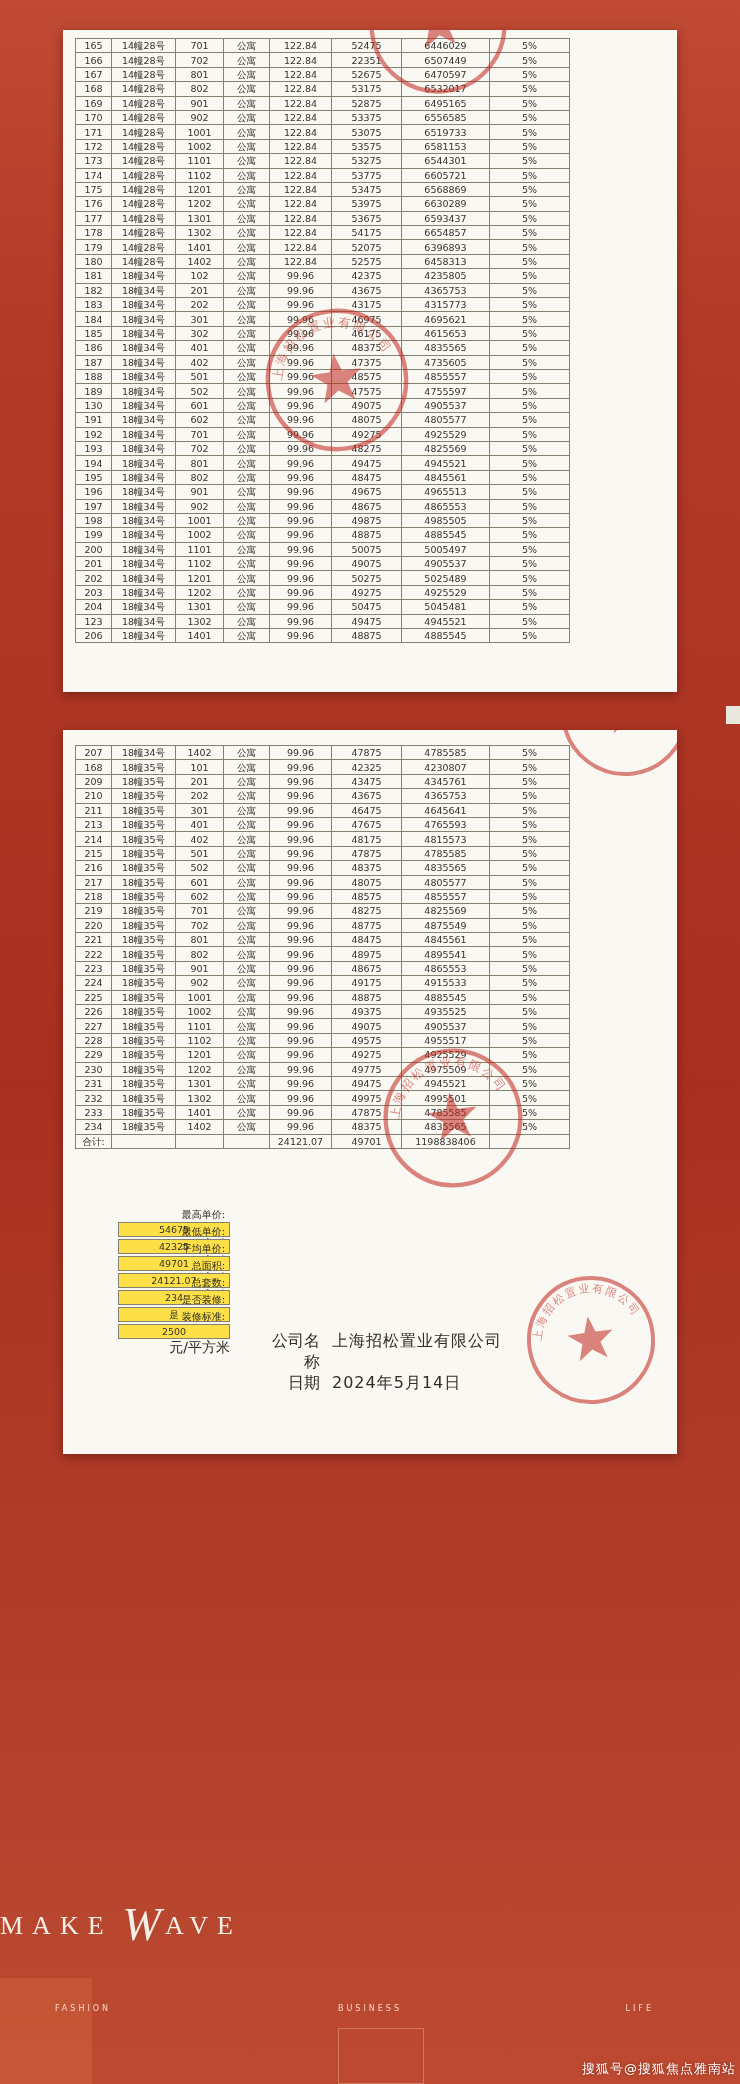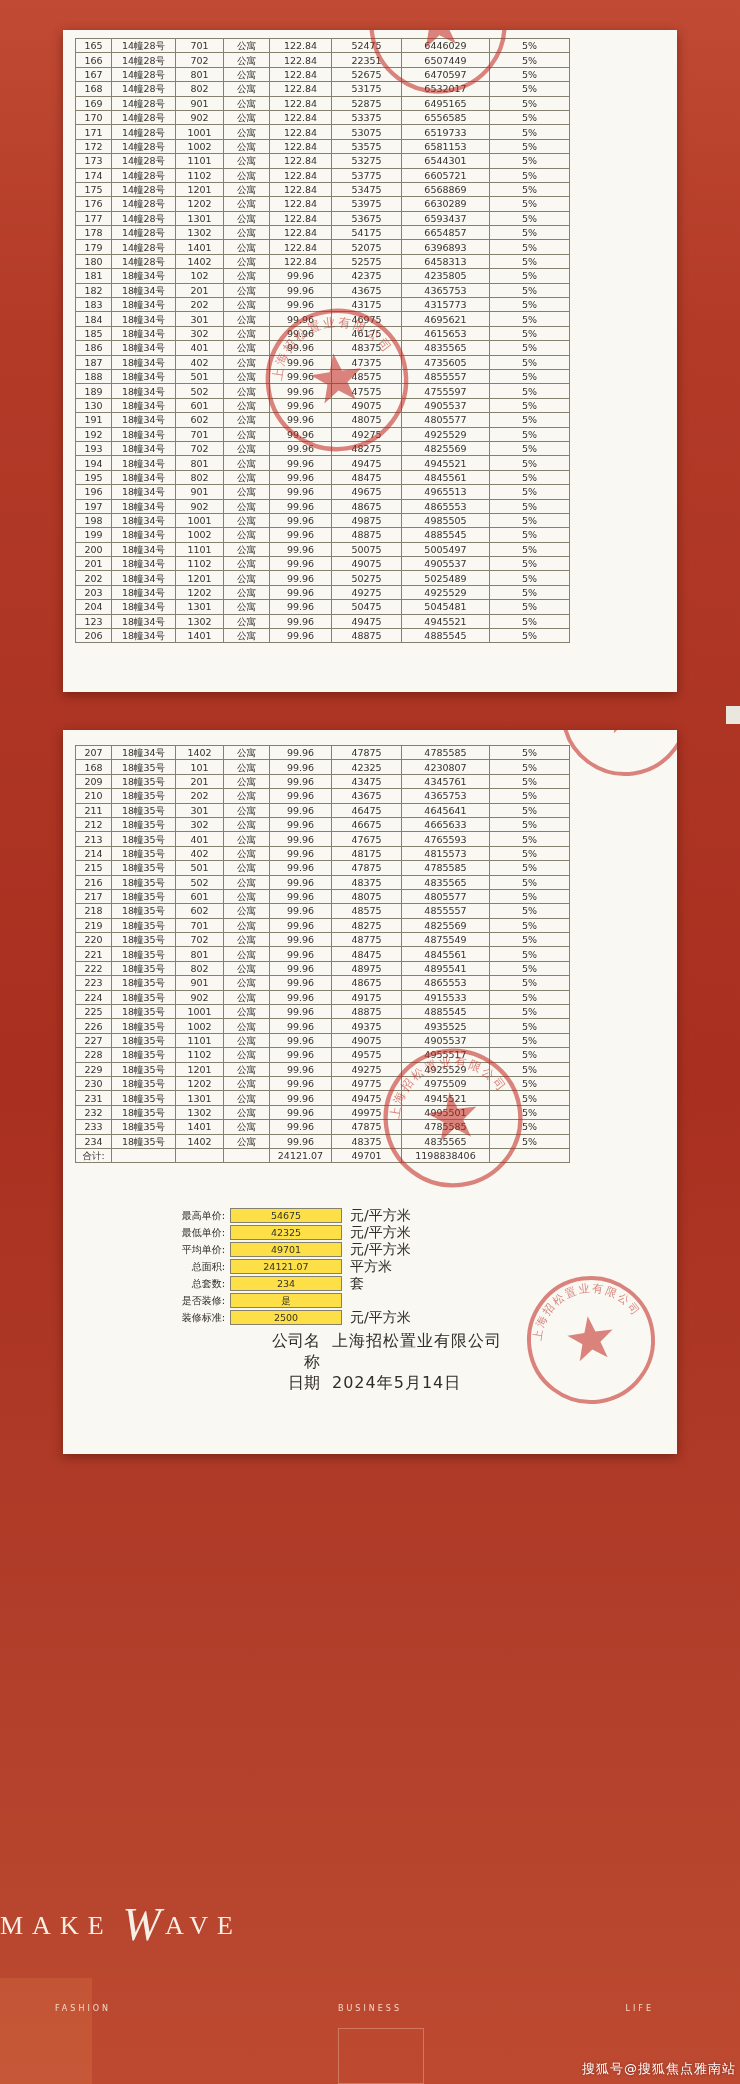--- a/index.html
+++ b/index.html
@@ -17,21 +17,21 @@
   #page2 { top:730px; height:724px; }
   table.price { border-collapse:collapse; position:absolute; left:12px; table-layout:fixed; }
   #page1 table.price { top:8px; }
   #page2 table.price { top:15px; }
   table.price td {
     border:1px solid #85816f; font-size:9.5px; color:#34322c; text-align:center;
     height:14.4px; line-height:13px; padding:0 1px; white-space:nowrap; overflow:hidden;
   }
   
   .summary { position:absolute; left:55px; top:478px; }
-  .srow { display:flex; align-items:center; margin-bottom:2px; height:15px; }
+  .srow { display:flex; align-items:flex-end; margin-bottom:2px; height:15px;flex-direction:column; }
   .slabel { width:112px; text-align:right; padding-right:5px; font-size:10px; color:#2f2d27; }
   .sbox { width:112px; height:15px; border:1px solid #85816f; font-size:9.5px; color:#34322c;
           text-align:center; line-height:13px; background:#fde047; }
   .sunit { margin-left:8px; font-size:14px; color:#2f2d27; }
   
   .doc-footer { position:absolute; left:195px; top:600px; font-size:16px; color:#2f2d27; }
   .doc-footer .frow { display:flex; line-height:21px; }
   .doc-footer .flabel { width:62px; text-align:right; }
   .doc-footer .fvalue { margin-left:12px; letter-spacing:1px; }
   
@@ -567,30 +567,20 @@
             <td>5%</td>
           </tr>
           <tr>
             <td>211</td>
             <td>18幢35号</td>
             <td>301</td>
             <td>公寓</td>
             <td>99.96</td>
             <td>46475</td>
             <td>4645641</td>
-            <td>5%</td>
-          </tr>
-          <tr>
-            <td>212</td>
-            <td>18幢35号</td>
-            <td>302</td>
-            <td>公寓</td>
-            <td>99.96</td>
-            <td>46675</td>
-            <td>4665633</td>
             <td>5%</td>
           </tr>
           <tr>
             <td>213</td>
             <td>18幢35号</td>
             <td>401</td>
             <td>公寓</td>
             <td>99.96</td>
             <td>47675</td>
             <td>4765593</td>

